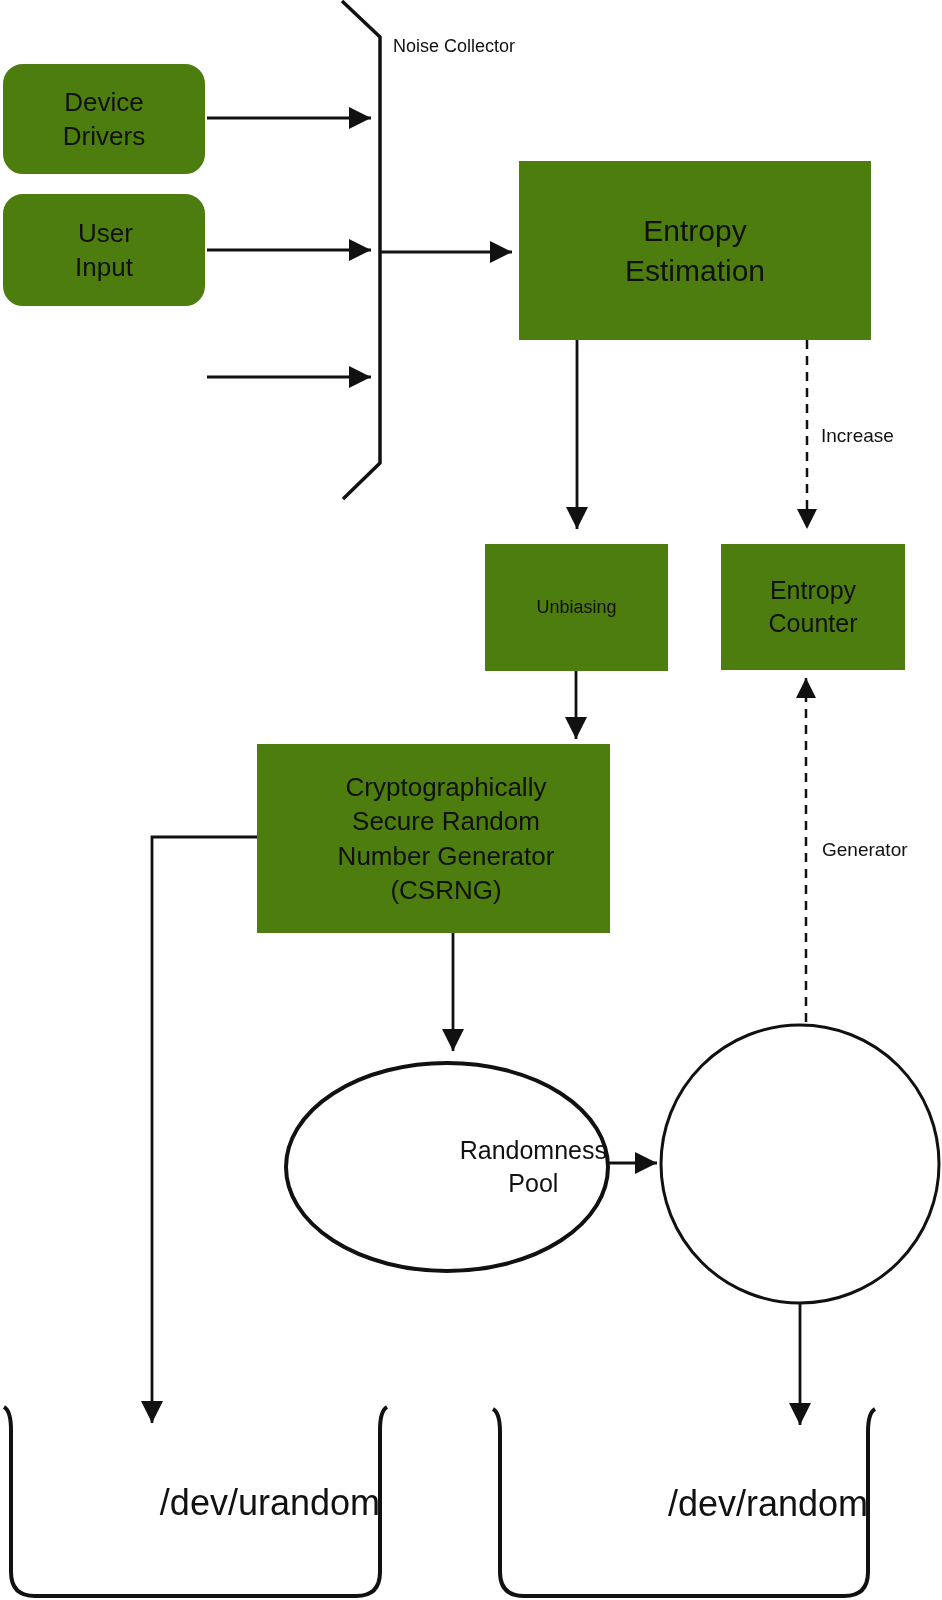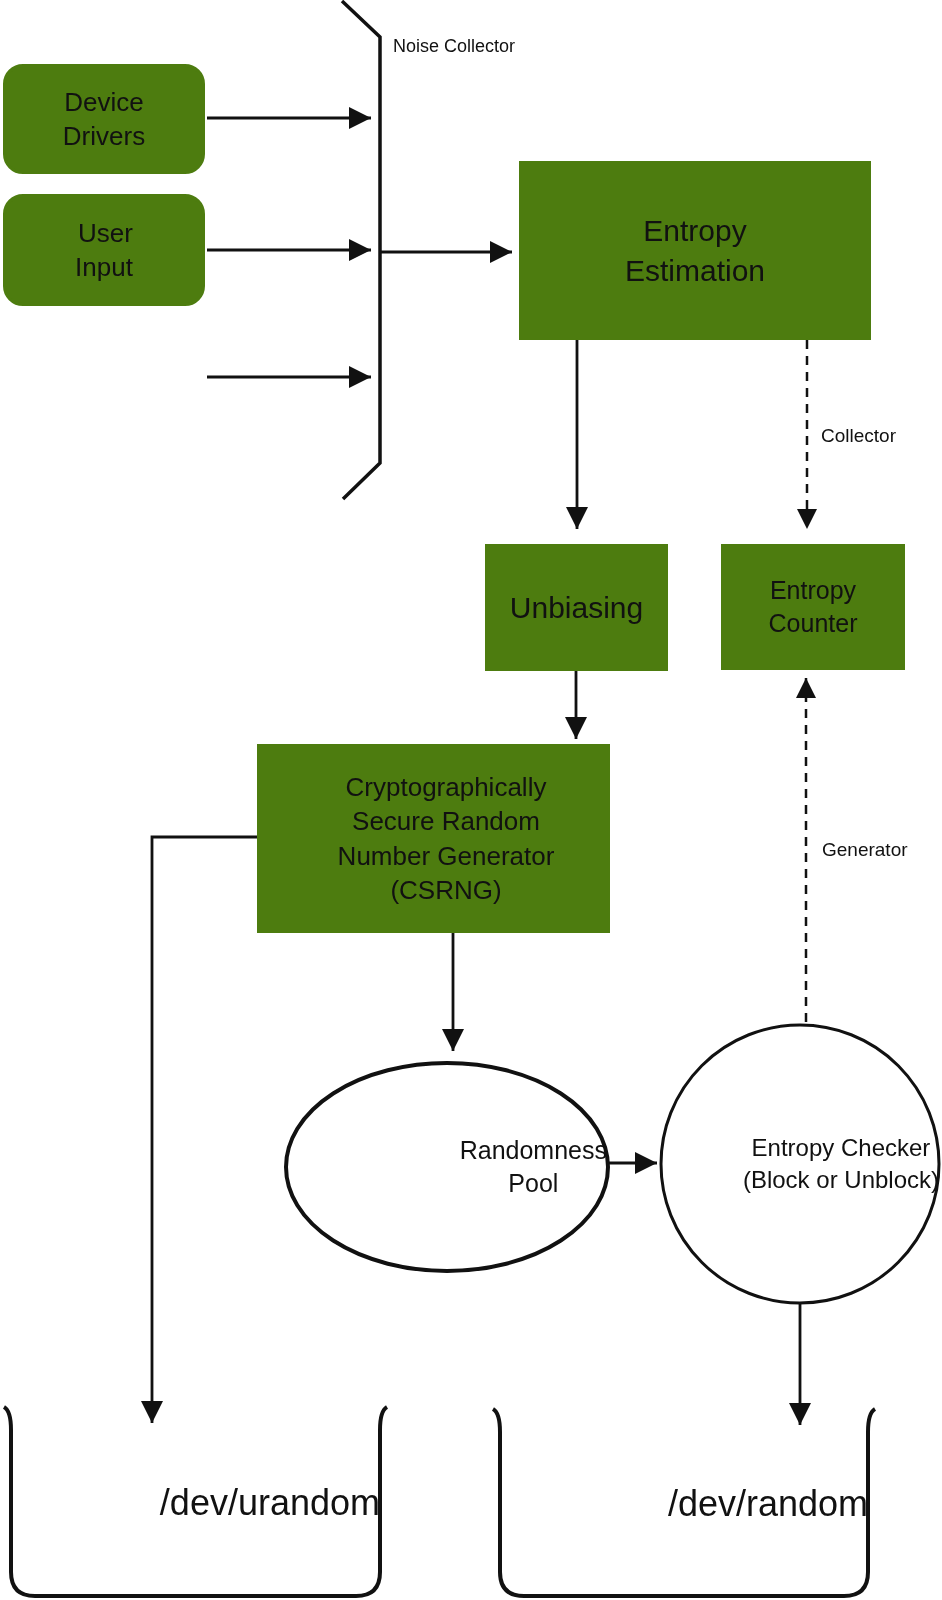--- a/index.html
+++ b/index.html
@@ -23,21 +23,21 @@
   .rounded{border-radius:20px;}
   .prelabel{white-space:pre-line;line-height:1.32;}
   .floatlabel{position:absolute;white-space:nowrap;}
   .shapelabel{
     position:absolute;
     display:flex;align-items:center;justify-content:flex-end;
     text-align:center;
   }
   .src{font-size:26px;}
   .ee-text{font-size:30px;line-height:1.28;}
-  .ub-text{font-size:30px;text-align:center;}
+  .ub-text{font-size:18px;text-align:center;}
   .ec-text{font-size:25px;line-height:1.3;}
   .csrng-text{font-size:26px;line-height:1.26;}
   .pool-text{font-size:25px;line-height:1.3;}
   .checker-text{font-size:24px;line-height:1.22;}
   .dev-text{font-size:36px;}
   .small-label{font-size:19px;}
   .nc-label{font-size:18px;}
 </style>
 </head>
 <body>
@@ -102,39 +102,35 @@
 
   <div class="box ub-text" style="left:485px;top:544px;width:183px;height:127px;border-width:4px;">
     <span>Unbiasing</span>
   </div>
 
   <div class="box ec-text" style="left:721px;top:544px;width:184px;height:126px;">
     <span class="prelabel">Entropy
 Counter</span>
   </div>
 
-  <div class="floatlabel small-label" style="left:821px;top:425px;">Collector</div>
+  <div class="floatlabel small-label" style="left:821px;top:425px;">Increase</div>
   <div class="floatlabel small-label" style="left:822px;top:839px;">Generator</div>
 
   <div class="box csrng-text" style="left:257px;top:744px;width:353px;height:189px;border-width:5px;padding-left:25px;">
     <span class="prelabel">Cryptographically
 Secure Random
 Number Generator
 (CSRNG)</span>
   </div>
 
   <div class="shapelabel pool-text" style="left:287px;top:1064px;width:320px;height:206px;">
     <span class="prelabel">Randomness
 Pool</span>
   </div>
 
-  <div class="shapelabel checker-text" style="left:661px;top:1025px;width:278px;height:278px;">
-    <span class="prelabel">Entropy Checker
-(Block or Unblock)</span>
-  </div>
 
   <div class="shapelabel dev-text" style="left:11px;top:1410px;width:369px;height:186px;">
     <span>/dev/urandom</span>
   </div>
 
   <div class="shapelabel dev-text" style="left:500px;top:1412px;width:368px;height:184px;">
     <span>/dev/random</span>
   </div>
 
 </div>

